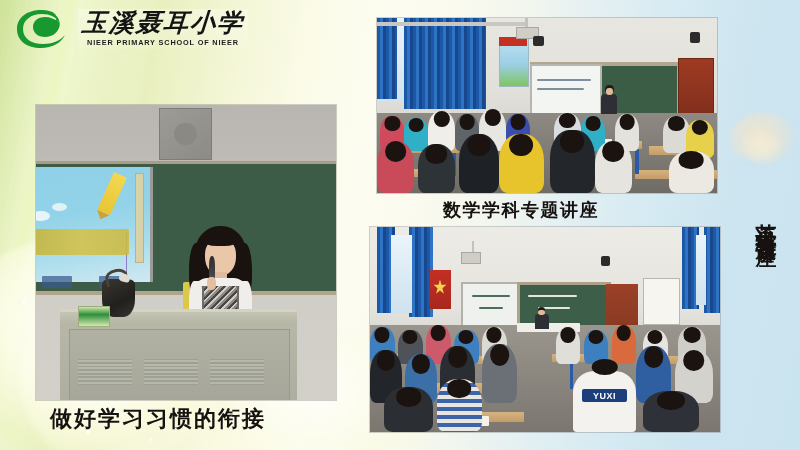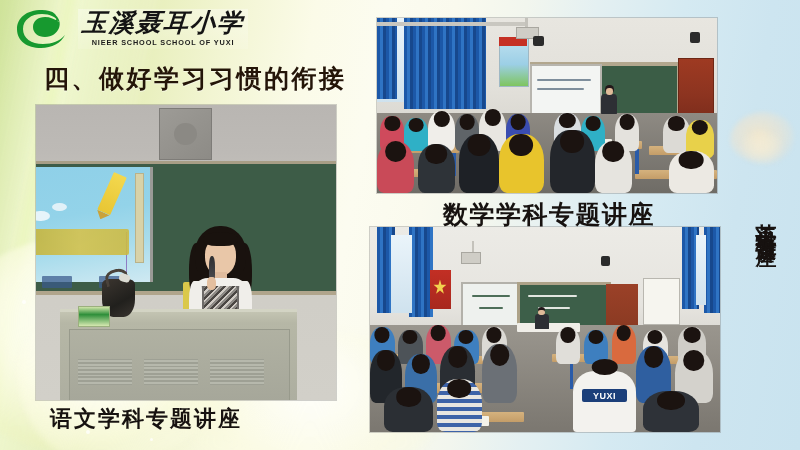--- a/index.html
+++ b/index.html
@@ -238,21 +238,21 @@
 
   
   .caption {
     position: absolute;
     font-family: "DejaVu Serif", serif;
     font-weight: 700;
     color: #171210;
     white-space: nowrap;
   }
   .cap-chinese { left: 50px; top: 404px; font-size: 22px; letter-spacing: 2px; }
-  .cap-math    { left: 443px; top: 198px; font-size: 25px; letter-spacing: 1.5px; }
+  .cap-math    { left: 443px; top: 198px; font-size: 18px; letter-spacing: 1.5px; }
   .cap-english {
     left: 752px; top: 207px;
     font-size: 21px;
     writing-mode: vertical-rl;
     text-orientation: upright;
     letter-spacing: 3px;
   }
 </style>
 </head>
 <body>
@@ -274,25 +274,24 @@
 
   <div class="logo-wrap">
     <span class="logo-mark">
       <svg viewBox="0 0 56 42" width="56" height="42" aria-hidden="true">
         <path d="M28 2 C12 2 3 10 3 21 C3 33 13 40 27 40 C38 40 47 35 51 27 C46 33 38 36 29 36 C17 36 9 30 9 21 C9 12 17 6 28 6 C36 6 42 9 45 14 C41 11 36 9 31 9 C24 9 19 13 19 19 C19 25 24 29 31 29 C38 29 43 25 45 20 C47 15 45 9 40 6 C43 10 43 15 40 19 C37 23 32 25 28 24 C25 23 24 21 25 19 C26 17 29 16 32 17 C30 15 26 15 24 17 C22 19 22 22 24 24 C27 27 33 27 38 24 C44 20 46 12 41 6 C38 3 33 2 28 2 Z" fill="#17992f"></path>
         <path d="M30 14 C34 12 39 13 41 16 C39 13 34 12 30 14 Z" fill="#17992f"></path>
       </svg>
     </span>
     <span class="logo-text-block">
       <span class="logo-cn">玉溪聂耳小学</span>
-      <span class="logo-en">NIEER SCHOOL SCHOOL OF YUXI</span>
+      <span class="logo-en">NIEER PRIMARY SCHOOL OF NIEER</span>
     </span>
   </div>
 
-  <div class="slide-title">四、做好学习习惯的衔接</div>
 
   <div class="photo" style="left:36px; top:105px; width:300px; height:295px;">
     <div class="ph-inner">
       <div class="p1-wall"></div>
       <div class="p1-vent"></div>
       <div class="p1-board"></div>
       <div class="p1-screen">
         <div class="p1-cloud1"></div>
         <div class="p1-cloud2"></div>
       </div>
@@ -531,17 +530,17 @@
           <span class="stu-head" style="width:50%;height:46%;"></span>
         </div>
 
       <div class="p3-vans">
         <span class="stu-head" style="width:42%;height:26%;top:-18%;"></span>
         <span class="p3-vanslogo">YUXI</span>
       </div>
     </div>
   </div>
 
-  <div class="caption cap-chinese">语文学科专题讲座</div>
+  <div class="caption cap-chinese">做好学习习惯的衔接</div>
   <div class="caption cap-math">数学学科专题讲座</div>
   <div class="caption cap-english">英语学科专题讲座</div>
 
 </div>
 
 </body></html>

